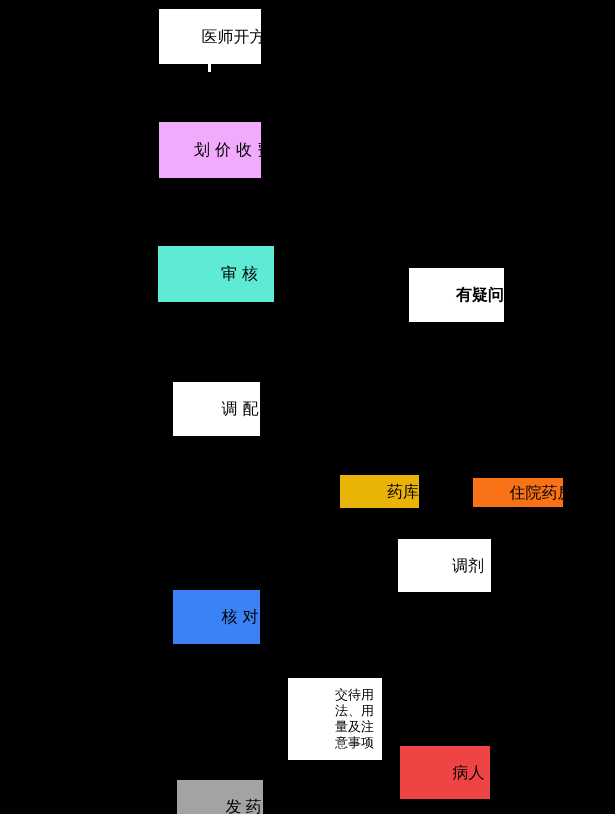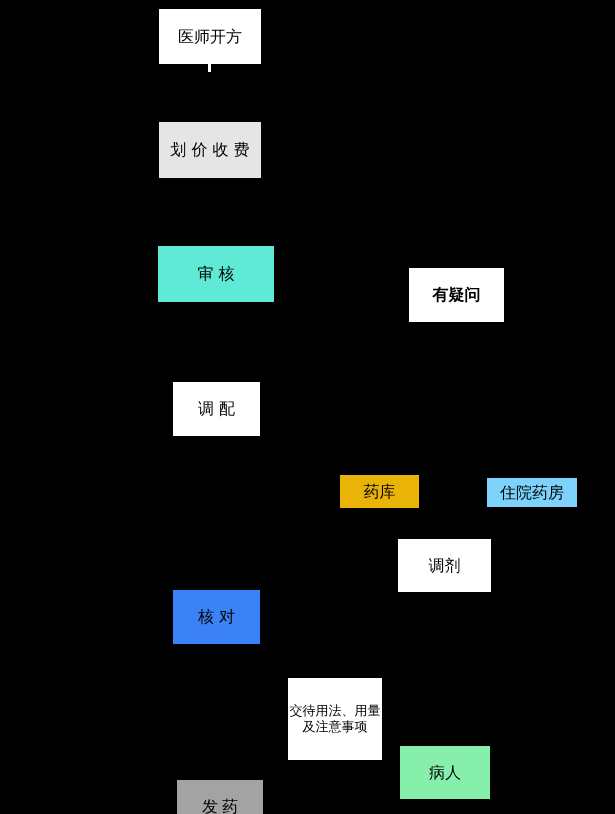--- a/index.html
+++ b/index.html
@@ -21,23 +21,24 @@
     border: 1px solid #000000;
     box-sizing: border-box;
     display: flex;
     align-items: center;
     justify-content: center;
     color: #000000;
   }
   .node .node-label {
     font-size: 16px;
     line-height: 1.25;
-    text-align: center;
+    text-align: left;
     color: #000000;
     white-space: pre;
+    margin-left: 47px;
   }
   .node.small .node-label {
     font-size: 13px;
     white-space: normal;
     padding: 2px 0;
   }
   .tick {
     position: absolute;
     background: #ffffff;
   }
@@ -46,58 +47,58 @@
 <body style="background: rgb(0, 0, 0);">
 
 <div class="canvas" style="background: rgb(0, 0, 0);">
 
   <div class="node" style="left: 158px; top: 8px; width: 104px; height: 57px; background: rgb(255, 255, 255); border-color: rgb(0, 0, 0); color: rgb(0, 0, 0);">
     <span class="node-label">医师开方</span>
   </div>
 
   <div class="tick" style="left:208px; top:64px; width:3px; height:8px;"></div>
 
-  <div class="node" style="left: 158px; top: 121px; width: 104px; height: 58px; background: #e5e5e5; border-color: rgb(0, 0, 0); color: rgb(0, 0, 0);">
+  <div class="node" style="left: 158px; top: 121px; width: 104px; height: 58px; background: #f0abfc; border-color: rgb(0, 0, 0); color: rgb(0, 0, 0);">
     <span class="node-label">划 价 收 费</span>
   </div>
 
   <div class="node" style="left: 157px; top: 245px; width: 118px; height: 58px; background: #5eead4; border-color: rgb(0, 0, 0); color: rgb(0, 0, 0);">
     <span class="node-label">审 核</span>
   </div>
 
   <div class="node" style="left: 408px; top: 267px; width: 97px; height: 56px; background: rgb(255, 255, 255); border-color: rgb(0, 0, 0); color: rgb(0, 0, 0); font-weight: bold;">
     <span class="node-label">有疑问</span>
   </div>
 
   <div class="node" style="left: 172px; top: 381px; width: 89px; height: 56px; background: rgb(255, 255, 255); border-color: rgb(0, 0, 0); color: rgb(0, 0, 0);">
     <span class="node-label">调 配</span>
   </div>
 
 
   <div class="node" style="left: 339px; top: 474px; width: 81px; height: 35px; background: #eab308; border-color: rgb(0, 0, 0); color: rgb(0, 0, 0);">
     <span class="node-label">药库</span>
   </div>
 
-  <div class="node" style="left: 486px; top: 477px; width: 92px; height: 31px; background: #7dd3fc; border-color: rgb(0, 0, 0); color: rgb(0, 0, 0);">
+  <div class="node" style="left: 472px; top: 477px; width: 92px; height: 31px; background: #f97316; border-color: rgb(0, 0, 0); color: rgb(0, 0, 0);">
     <span class="node-label">住院药房</span>
   </div>
 
   <div class="node" style="left: 397px; top: 538px; width: 95px; height: 55px; background: rgb(255, 255, 255); border-color: rgb(0, 0, 0); color: rgb(0, 0, 0);">
     <span class="node-label">调剂</span>
   </div>
 
   <div class="node" style="left: 172px; top: 589px; width: 89px; height: 56px; background: #3b82f6; border-color: rgb(0, 0, 0); color: rgb(0, 0, 0);">
     <span class="node-label">核 对</span>
   </div>
 
   <div class="node small" style="left: 287px; top: 677px; width: 96px; height: 84px; background: rgb(255, 255, 255); border-color: rgb(0, 0, 0); color: rgb(0, 0, 0);">
     <span class="node-label">交待用法、用量及注意事项</span>
   </div>
 
   <div class="node" style="left: 176px; top: 779px; width: 88px; height: 55px; background: #a3a3a3; border-color: rgb(0, 0, 0); color: rgb(0, 0, 0); font-family: Liberation Serif, serif;">
     <span class="node-label">发 药</span>
   </div>
 
-  <div class="node" style="left: 399px; top: 745px; width: 92px; height: 55px; background: #86efac; border-color: rgb(0, 0, 0); color: rgb(0, 0, 0);">
+  <div class="node" style="left: 399px; top: 745px; width: 92px; height: 55px; background: #ef4444; border-color: rgb(0, 0, 0); color: rgb(0, 0, 0);">
     <span class="node-label">病人</span>
   </div>
 
 </div>
 
 </body></html>

